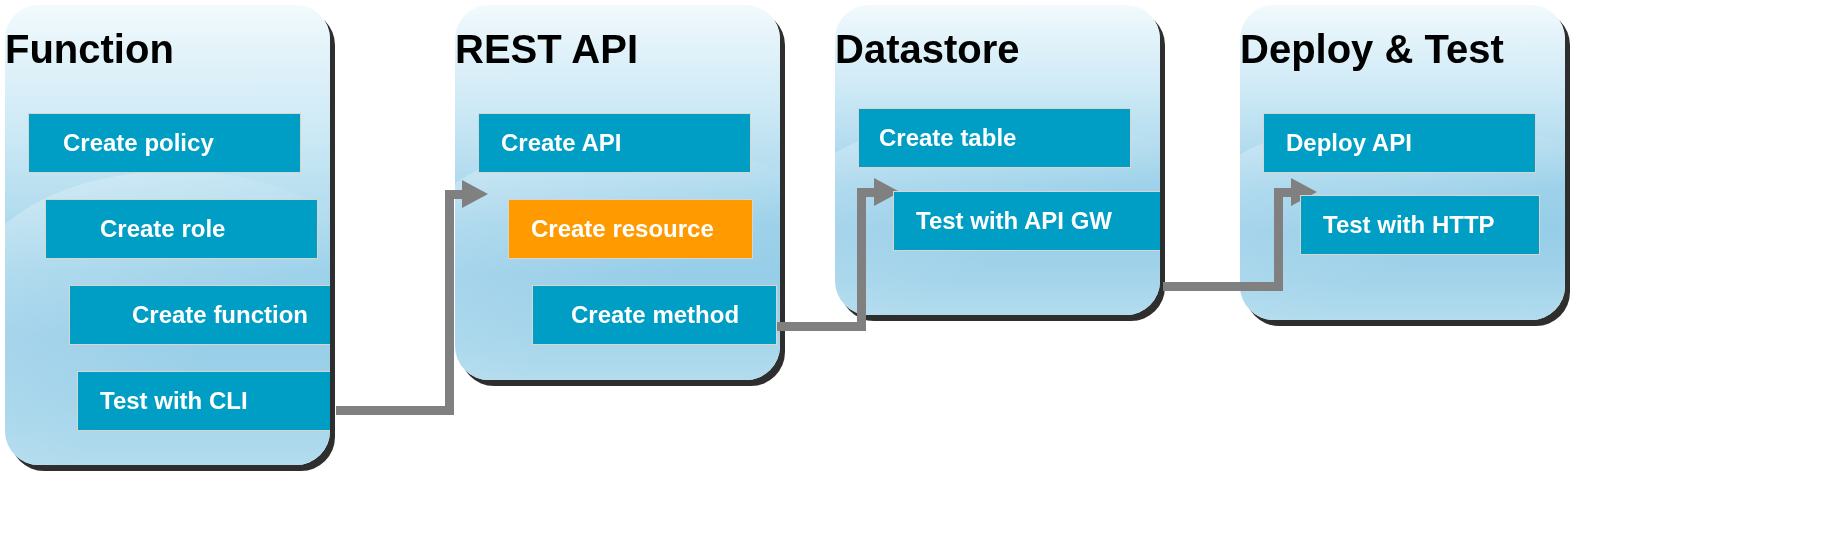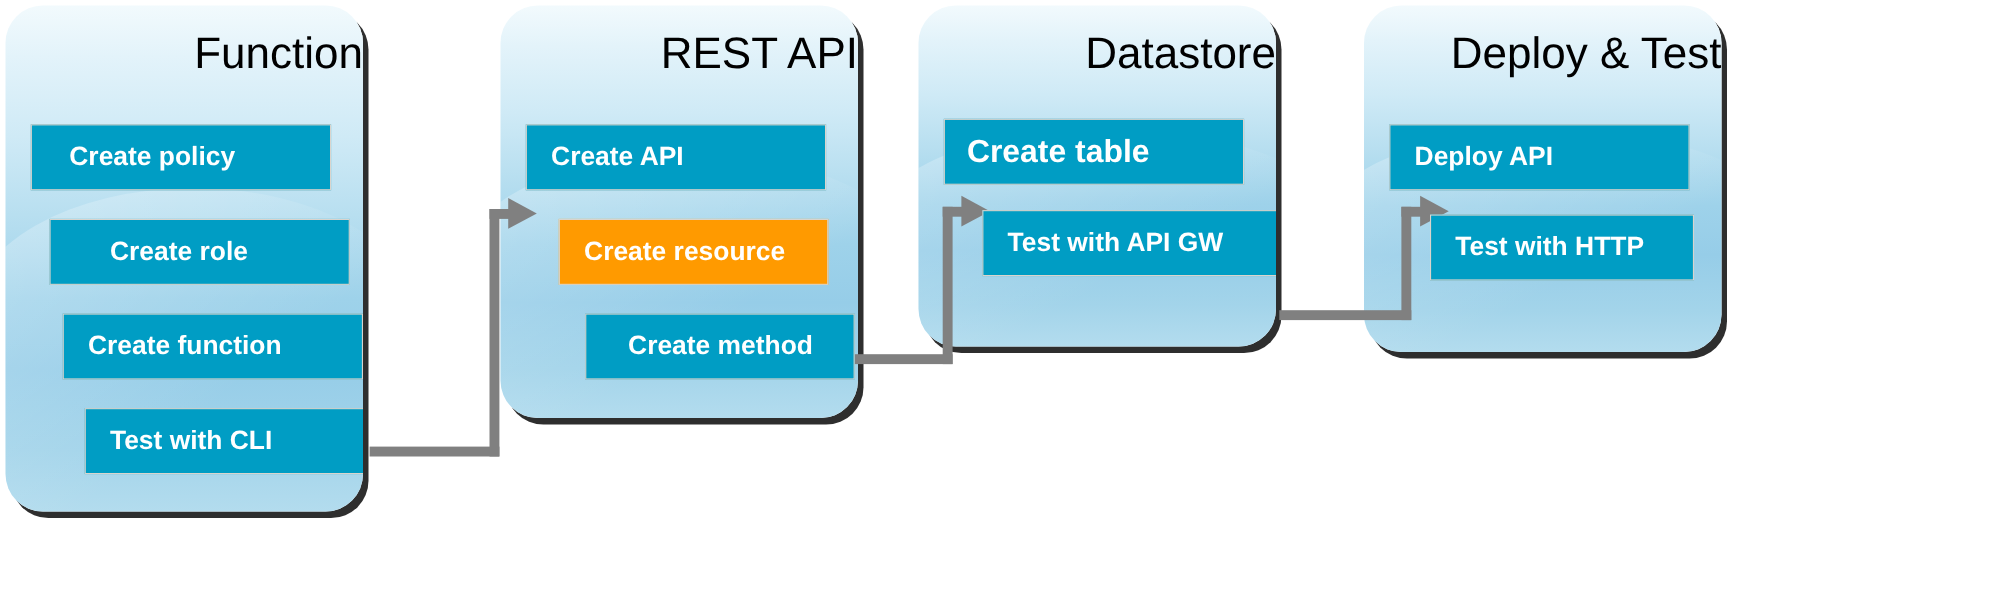--- a/index.html
+++ b/index.html
@@ -46,22 +46,22 @@
     height: 70%;
     background: linear-gradient(to bottom right, rgba(255,255,255,0.30), rgba(255,255,255,0.0) 58%);
     border-radius: 50% 50% 0 0 / 36% 36% 0 0;
     pointer-events: none;
   }
 
   .panel-title {
     position: absolute;
     left: 0;
     right: 0;
-    text-align: right;
-    font-weight: normal;
+    text-align: left;
+    font-weight: bold;
     color: #000000;
     letter-spacing: 0px;
     z-index: 3;
   }
 
   
   .step {
     position: absolute;
     box-sizing: border-box;
     display: flex;
@@ -103,21 +103,21 @@
     <div class="panel-title" style="top:22px; font-size:40px;">Function</div>
 
     <div class="step teal" style="left:23px; top:108px; width:273px; height:60px;padding-left:12px;">
       <span class="step-label" style="font-size:24px;">Create policy</span>
     </div>
 
     <div class="step teal" style="left:40px; top:194px; width:273px; height:60px;padding-left:32px;">
       <span class="step-label" style="font-size:24px;">Create role</span>
     </div>
 
-    <div class="step teal" style="left:52px; top:280px; width:273px; height:60px;">
+    <div class="step teal" style="left:64px; top:280px; width:273px; height:60px;padding-left:40px;">
       <span class="step-label" style="font-size:24px;">Create function</span>
     </div>
 
     <div class="step teal" style="left:72px; top:366px; width:273px; height:60px;">
       <span class="step-label" style="font-size:24px;">Test with CLI</span>
     </div>
   </div>
 
   <div>
     <div class="conn" style="left:336px; top:406px; width:118px; height:9px;"></div>
@@ -146,21 +146,21 @@
     <div class="conn" style="left:746px; top:322px; width:120px; height:9px;"></div>
     <div class="conn" style="left:857px; top:188px; width:9px; height:143px;"></div>
     <div class="conn" style="left:857px; top:188px; width:25px; height:9px;"></div>
     <div class="arrowhead" style="left:874px; top:178px;"></div>
   </div>
 
   <div class="panel" style="left:835px; top:5px; width:325px; height:310px;">
     <div class="panel-title" style="top:22px; font-size:40px;">Datastore</div>
 
     <div class="step teal" style="left:23px; top:103px; width:273px; height:60px;">
-      <span class="step-label" style="font-size:29px;padding-left:20px;">Create table</span>
+      <span class="step-label" style="font-size:24px;padding-left:20px;">Create table</span>
     </div>
 
     <div class="step teal" style="left:58px; top:186px; width:273px; height:60px;">
       <span class="step-label" style="font-size:24px;">Test with API GW</span>
     </div>
   </div>
 
   <div>
     <div class="conn" style="left:1163px; top:282px; width:120px; height:9px;"></div>
     <div class="conn" style="left:1274px; top:188px; width:9px; height:103px;"></div>

